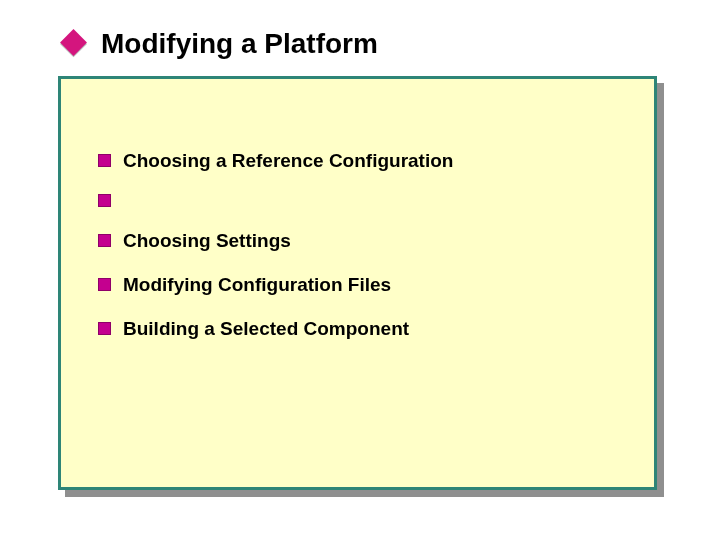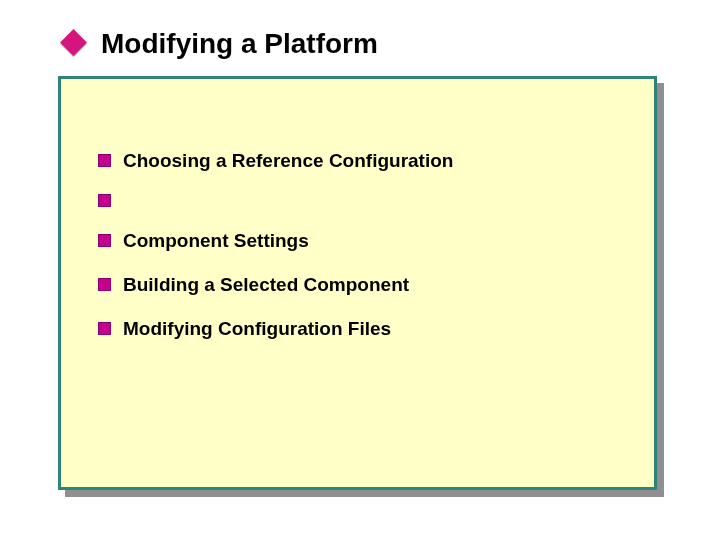--- a/index.html
+++ b/index.html
@@ -92,26 +92,26 @@
     <ul class="bullet-list">
       <li class="bullet-item">
         <span class="square-bullet"></span>
         <span>Choosing a Reference Configuration</span>
       </li>
       <li class="bullet-item">
         <span class="square-bullet"></span>
       </li>
       <li class="bullet-item">
         <span class="square-bullet"></span>
-        <span>Component Settings</span>
+        <span>Choosing Settings</span>
+      </li>
+      <li class="bullet-item">
+        <span class="square-bullet"></span>
+        <span>Modifying Configuration Files</span>
       </li>
       <li class="bullet-item">
         <span class="square-bullet"></span>
         <span>Building a Selected Component</span>
-      </li>
-      <li class="bullet-item">
-        <span class="square-bullet"></span>
-        <span>Modifying Configuration Files</span>
       </li>
     </ul>
   </div>
 
 </div>
 
 </body></html>

